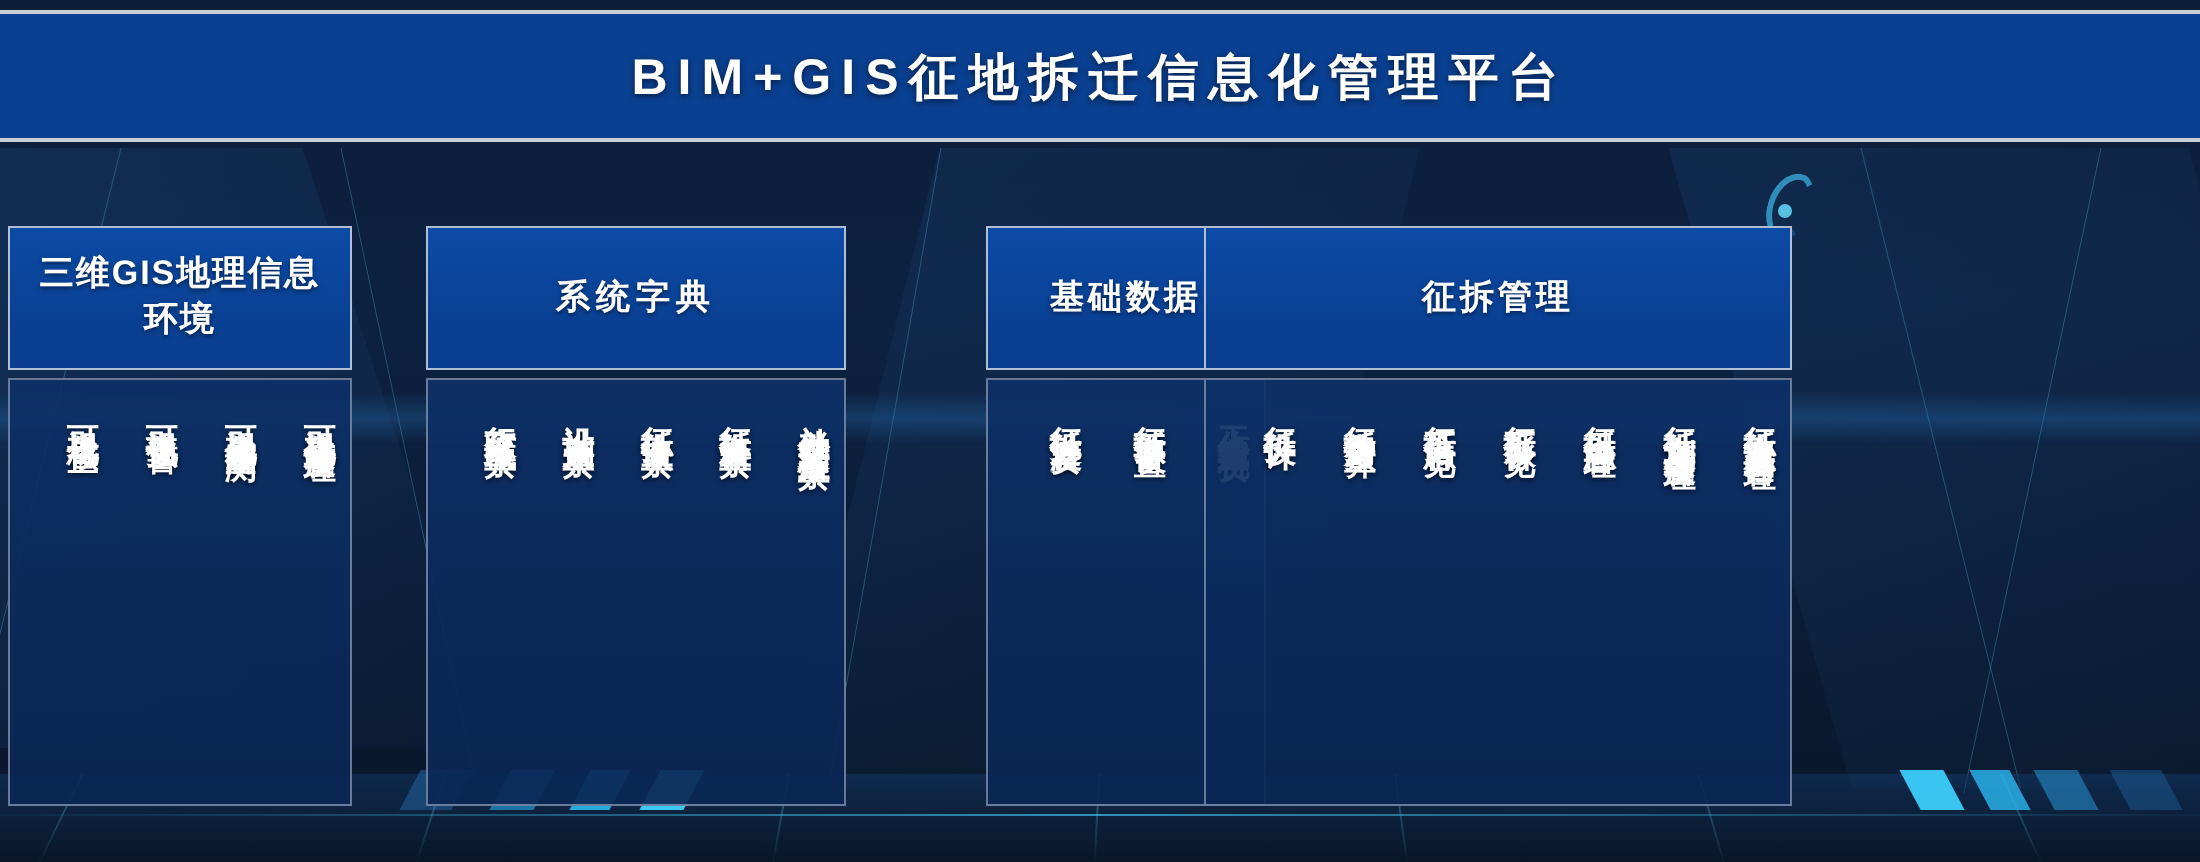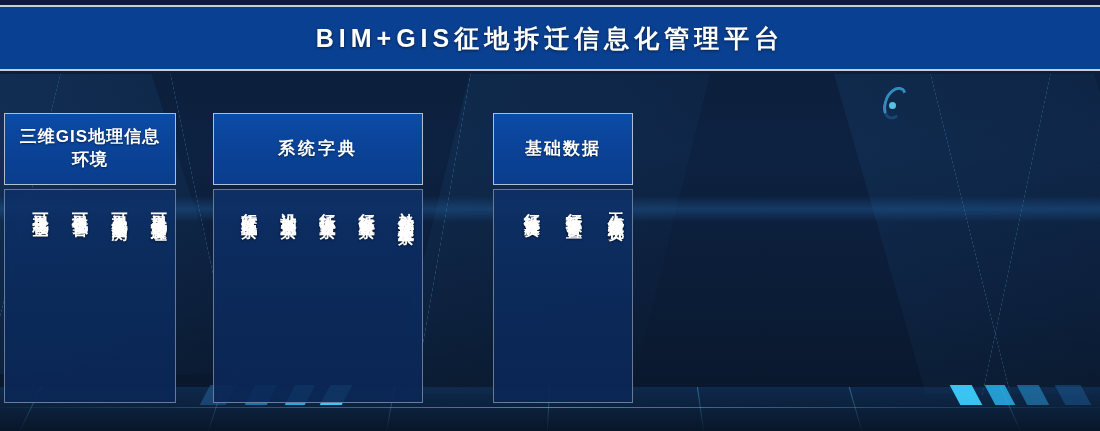--- a/index.html
+++ b/index.html
@@ -257,15 +257,29 @@
     <div class="card-head">
       <span class="head-text">基础数据</span>
     </div>
     <div class="card-body">
       <span class="vitem">工作经费及税费</span>
       <span class="vitem">征拆预警设置</span>
       <span class="vitem">征拆过渡费</span>
     </div>
   </div>
 
+  <div class="card" id="card-3">
+    <div class="card-head">
+      <span class="head-text">征拆管理</span>
+    </div>
+    <div class="card-body">
+      <span class="vitem">征拆协议及资料管理</span>
+      <span class="vitem">征拆计划及进度管理</span>
+      <span class="vitem">征拆日志管理</span>
+      <span class="vitem">征拆影像一览</span>
+      <span class="vitem">征拆信息一览</span>
+      <span class="vitem">征拆费用预算</span>
+      <span class="vitem">征拆设计</span>
+    </div>
+  </div>
 
 
 </div>
 
 </body></html>

